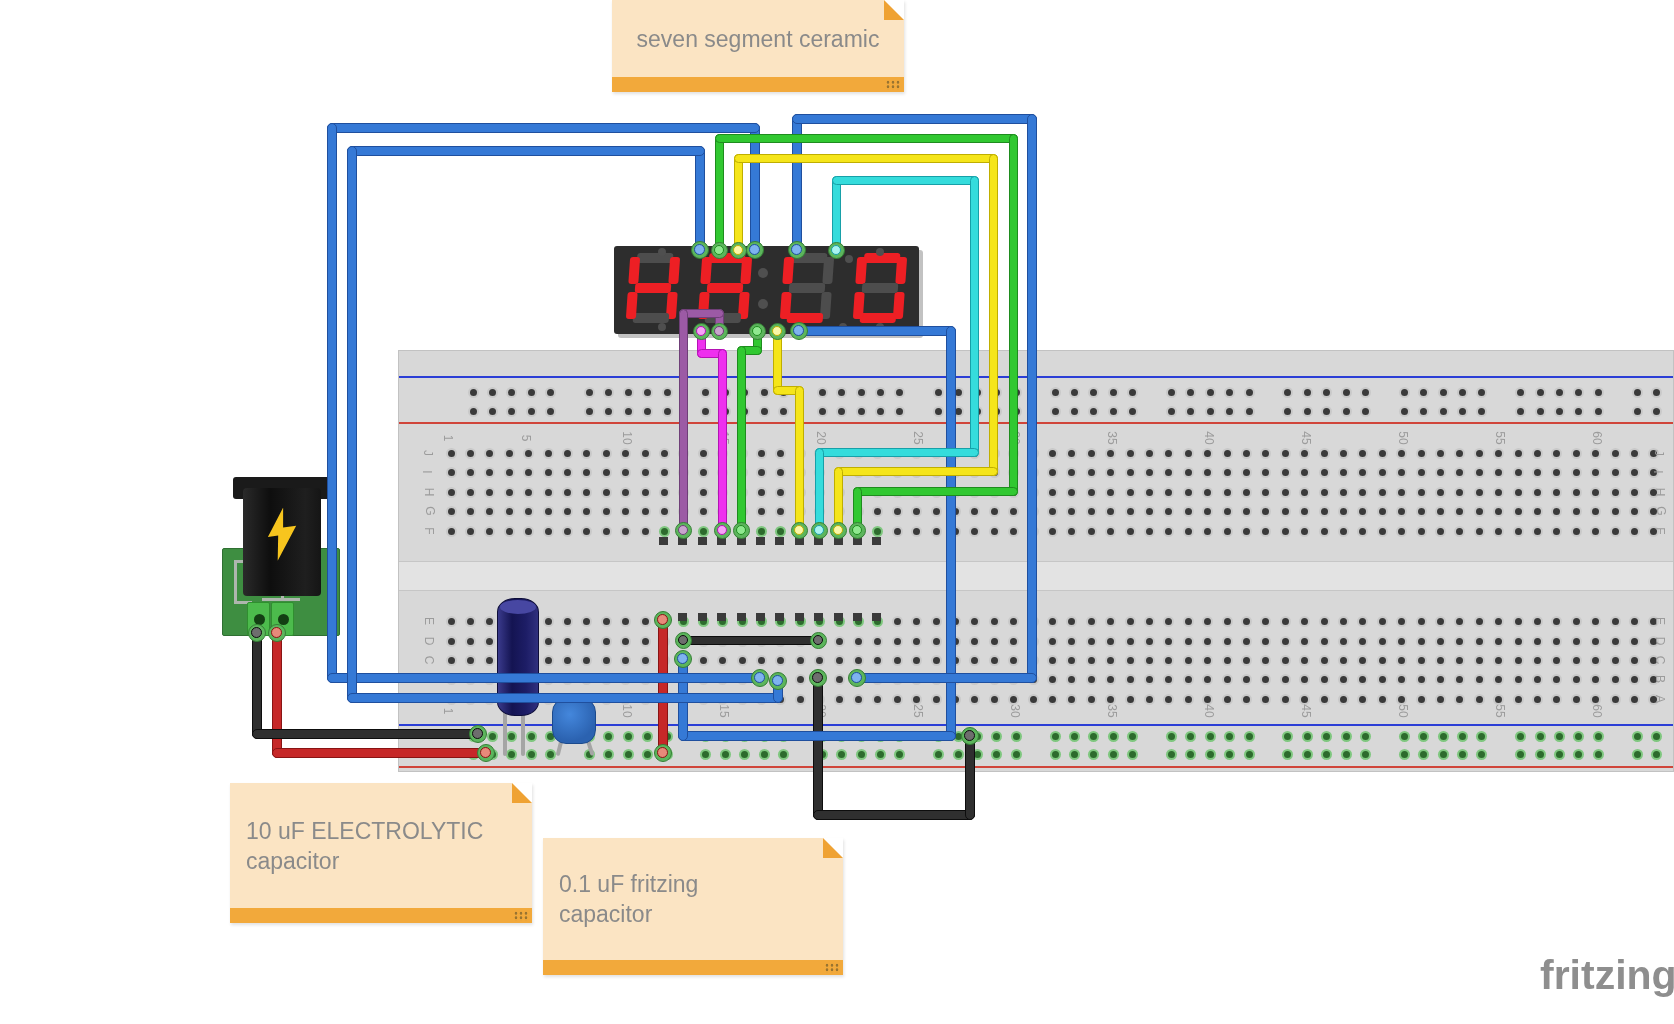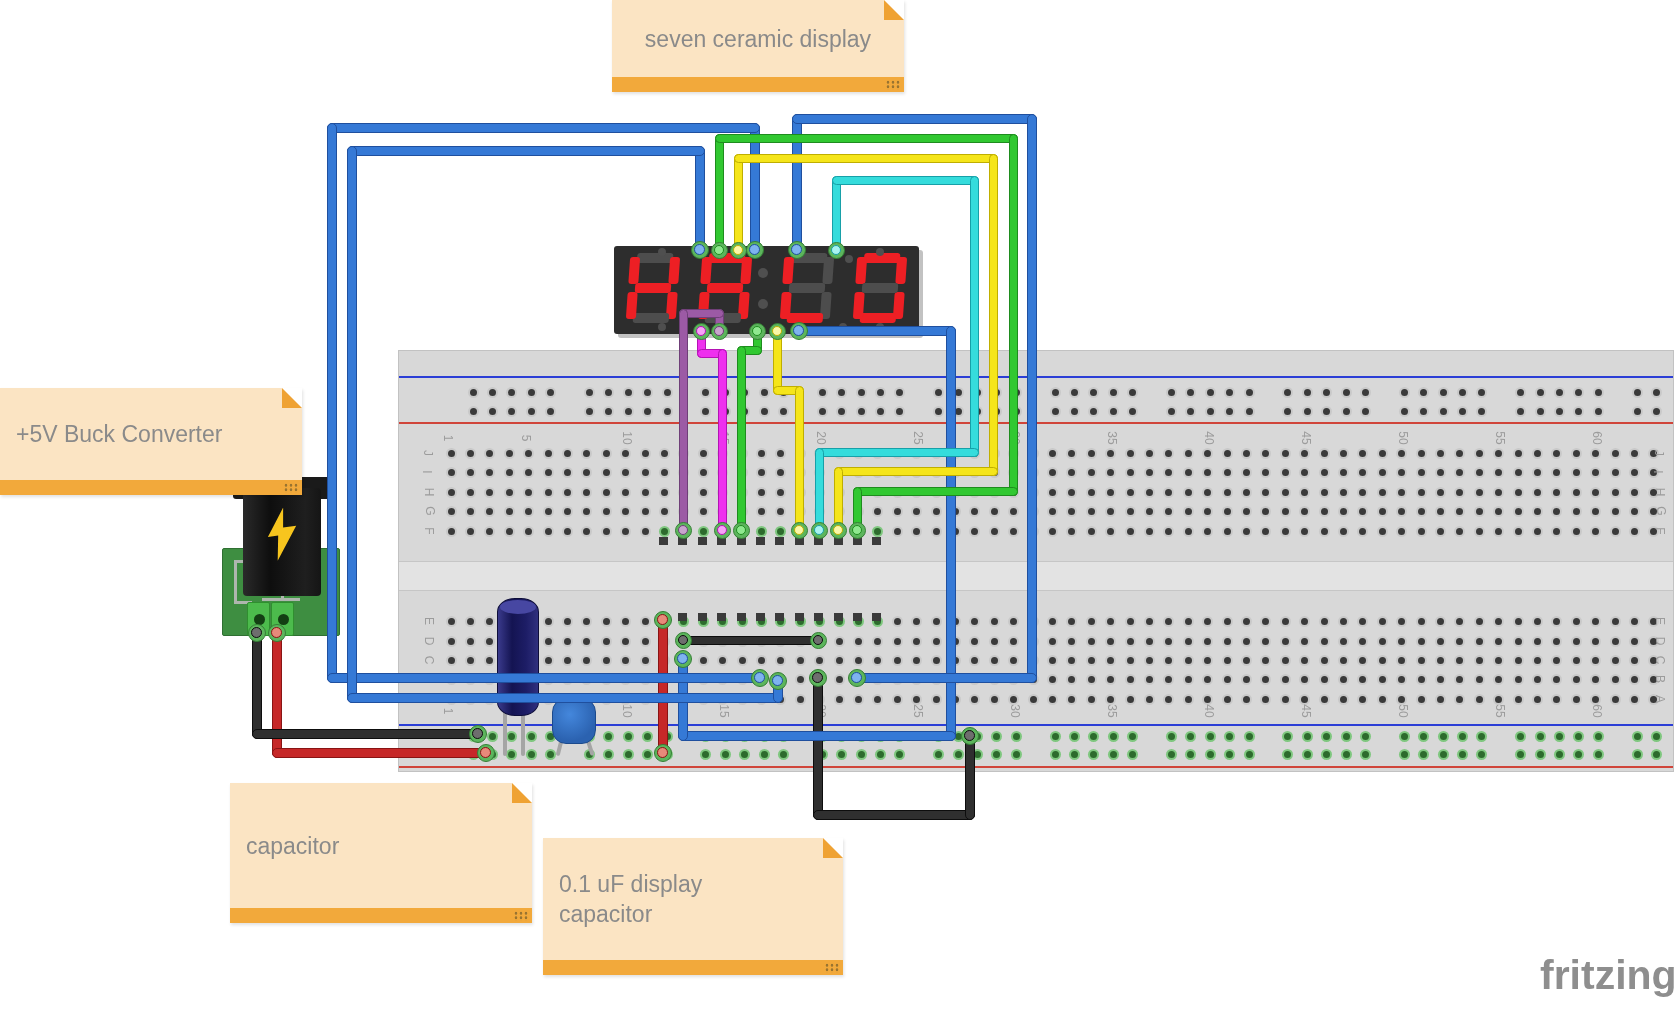--- a/index.html
+++ b/index.html
@@ -1076,51 +1076,43 @@
       <div class="ddot" style="left: 44px; top: 2px; width: 8px; height: 8px;"></div>
       <div class="ddot" style="left: 262px; top: 2px; width: 8px; height: 8px;"></div>
       <div class="ddot" style="left: 44px; top: 77px; width: 8px; height: 8px;"></div>
       <div class="ddot" style="left: 225px; top: 77px; width: 8px; height: 8px;"></div>
       <div class="ddot" style="left: 262px; top: 77px; width: 8px; height: 8px;"></div>
     </div>
 
   <div class="note" style="left:612px;top:0;width:292px;height:92px;">
     <div class="note-fold"></div>
     <div class="note-text center">
-        <span>seven ceramic display</span>
+        <span>seven segment ceramic</span>
       </div>
     <div class="note-bar">
         <div class="grip"></div>
       </div>
   </div>
 
-  <div class="note" style="left:0;top:388px;width:302px;height:107px;">
-    <div class="note-fold"></div>
-    <div class="note-text left">
-        <span>+5V Buck Converter</span>
-      </div>
-    <div class="note-bar">
-        <div class="grip"></div>
-      </div>
-  </div>
 
   <div class="note" style="left:230px;top:783px;width:302px;height:140px;">
     <div class="note-fold"></div>
     <div class="note-text left">
+      <span>10 uF ELECTROLYTIC</span>
       <span>capacitor</span>
     </div>
     <div class="note-bar">
         <div class="grip"></div>
       </div>
   </div>
 
   <div class="note" style="left:543px;top:838px;width:300px;height:137px;">
     <div class="note-fold"></div>
     <div class="note-text left">
-      <span>0.1 uF display</span>
+      <span>0.1 uF fritzing</span>
       <span>capacitor</span>
     </div>
     <div class="note-bar">
         <div class="grip"></div>
       </div>
   </div>
 
   <div id="wires">
       <div class="wseg" style="left: 272px; top: 628px; width: 10px; height: 130px; background: rgb(198, 40, 40); border: 1.4px solid rgb(137, 20, 20); border-radius: 7px;"></div>
       <div class="wseg" style="left: 272px; top: 748px; width: 219px; height: 10px; background: rgb(198, 40, 40); border: 1.4px solid rgb(137, 20, 20); border-radius: 7px;"></div>

